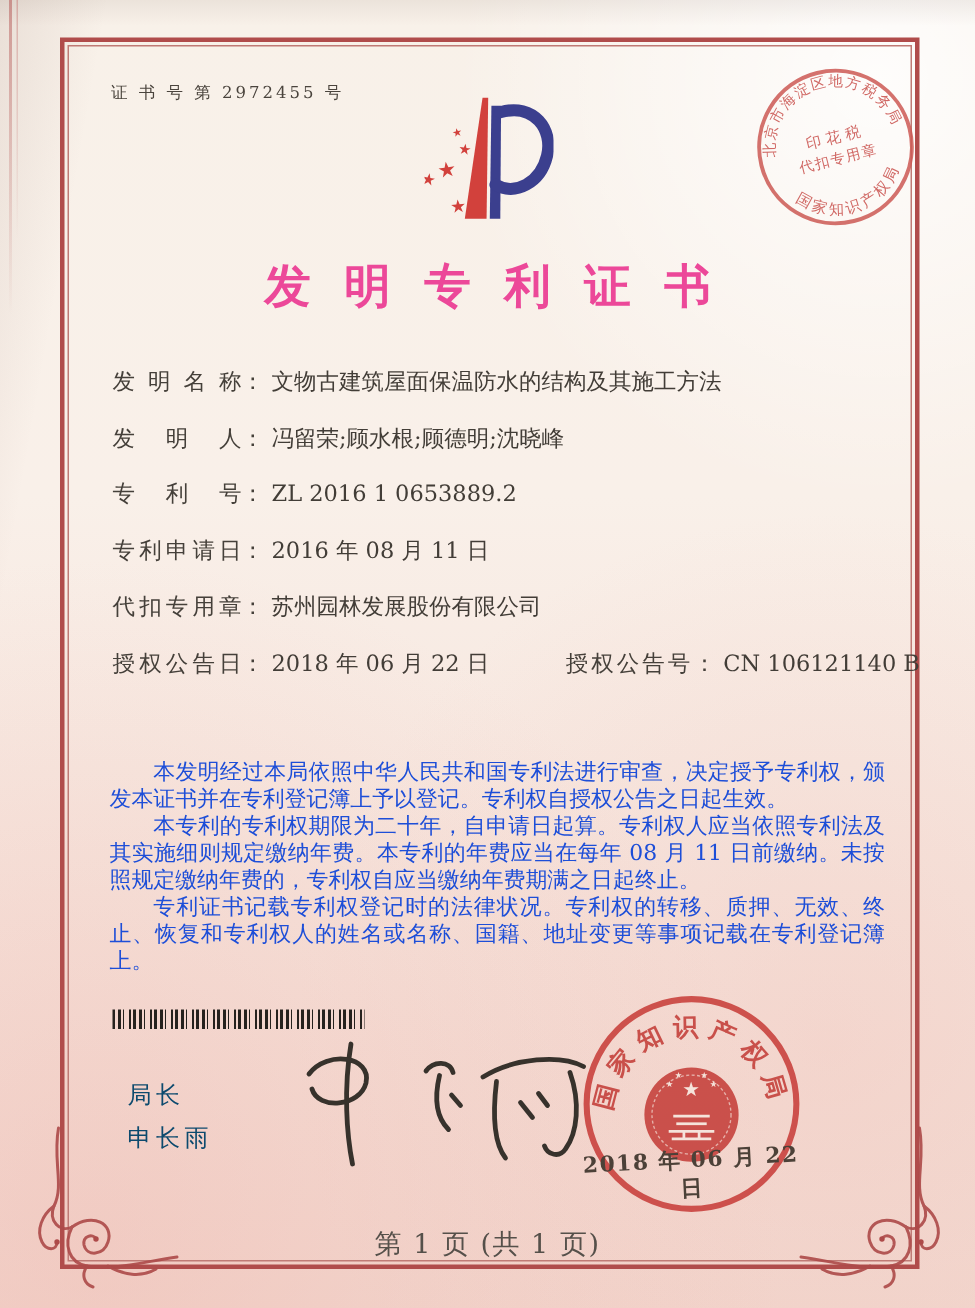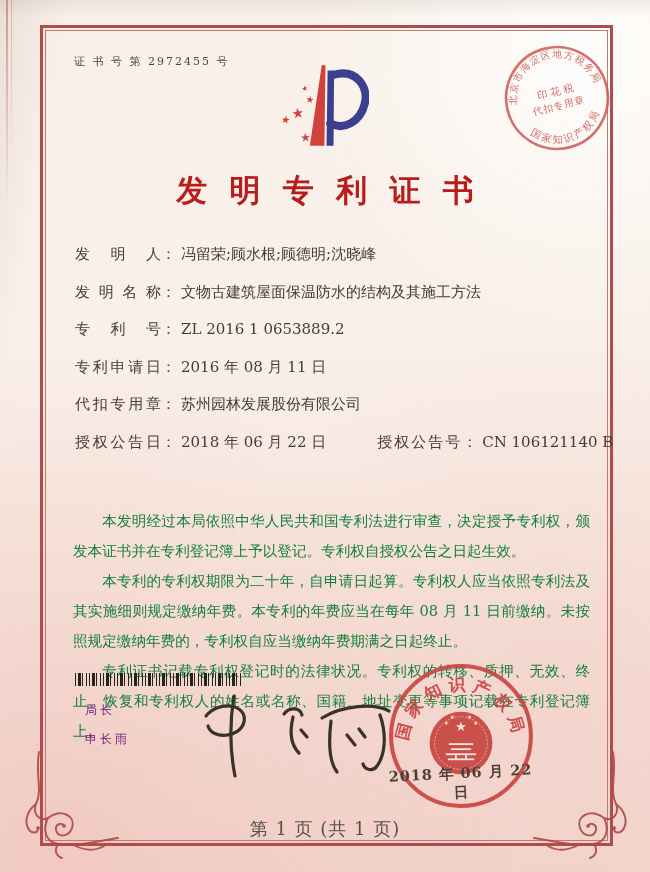--- a/index.html
+++ b/index.html
@@ -30,43 +30,43 @@
 
   .cert-no{position:absolute;left:74px;top:54px;font-size:11px;color:#4a443d;
     letter-spacing:2px;}
 
   .logo{position:absolute;left:283px;top:62px;width:86px;height:88px;}
 
   .tax-stamp{position:absolute;left:499px;top:40px;width:116px;height:116px;
     transform:rotate(-14deg);opacity:.85;}
 
   .title{position:absolute;left:0;right:0;top:170px;text-align:center;
-    font-size:31px;font-weight:600;color:#b91c1c;}
+    font-size:31px;font-weight:600;color:#ec4899;}
   .title span{letter-spacing:.72em;margin-right:-.72em;}
 
   .fields{position:absolute;left:75px;right:58px;top:245px;font-size:15px;color:#45403a;}
   .frow{margin-bottom:18.5px;white-space:nowrap;}
   .flabel{display:inline-block;width:86px;text-align:justify;text-align-last:justify;
     vertical-align:bottom;color:#45403a;}
   .fval{margin-left:5px;color:#423d37;}
   .fgroup2{margin-left:51px;}
   .fgroup2 .flabel2{letter-spacing:2px;}
 
   .paras{position:absolute;left:73px;right:60px;top:506px;font-size:14.6px;
-    line-height:30px;color:#15803d;text-align:justify;}
+    line-height:18px;color:#1d4ed8;text-align:justify;}
   .paras p{margin:0;text-indent:2em;}
 
   .barcode{position:absolute;left:75px;top:673px;width:168px;height:13px;
     background:repeating-linear-gradient(90deg,
       #26221e 0 1.5px, transparent 1.5px 3.5px,
       #26221e 3.5px 6px, transparent 6px 7px,
       #26221e 7px 8px, transparent 8px 11px,
       #26221e 11px 12.5px, transparent 12.5px 14px);}
 
-  .officer{position:absolute;left:85px;top:696px;font-size:12px;color:#701a75;
+  .officer{position:absolute;left:85px;top:715px;font-size:16px;color:#0c4a6e;
     letter-spacing:3px;line-height:29px;}
   .signature{position:absolute;left:188px;top:688px;width:212px;height:92px;}
 
   .cnipa-seal{position:absolute;left:385px;top:660px;width:152px;height:152px;
     opacity:.93;}
   .seal-date{position:absolute;left:388px;top:764px;width:146px;text-align:center;
     font-size:14.5px;color:#4c4138;letter-spacing:1px;transform:rotate(-3deg);
     font-weight:600;}
 
   .footer{position:absolute;left:0;right:0;top:817px;text-align:center;
@@ -139,24 +139,24 @@
     <textPath href="#taxBottom" startOffset="30">国家知识产权局</textPath>
   </text>
   <text x="57" y="54" font-size="10" fill="#c9504c" text-anchor="middle">印 花 税</text>
   <text x="57" y="68" font-size="9.5" fill="#c9504c" text-anchor="middle" letter-spacing="1">代扣专用章</text>
 </svg>
 
 <div class="title"><span>发明专利证书</span></div>
 
 <div class="fields">
   <div class="frow">
+    <span class="flabel">发明名称</span><span>：</span><span class="fval">文物古建筑屋面保温防水的结构及其施工方法</span>
+  </div>
+  <div class="frow">
     <span class="flabel">发明人</span><span>：</span><span class="fval">冯留荣;顾水根;顾德明;沈晓峰</span>
-  </div>
-  <div class="frow">
-    <span class="flabel">发明名称</span><span>：</span><span class="fval">文物古建筑屋面保温防水的结构及其施工方法</span>
   </div>
   <div class="frow">
     <span class="flabel">专利号</span><span>：</span><span class="fval">ZL 2016 1 0653889.2</span>
   </div>
   <div class="frow">
     <span class="flabel">专利申请日</span><span>：</span><span class="fval">2016 年 08 月 11 日</span>
   </div>
   <div class="frow">
     <span class="flabel">代扣专用章</span><span>：</span><span class="fval">苏州园林发展股份有限公司</span>
   </div>

